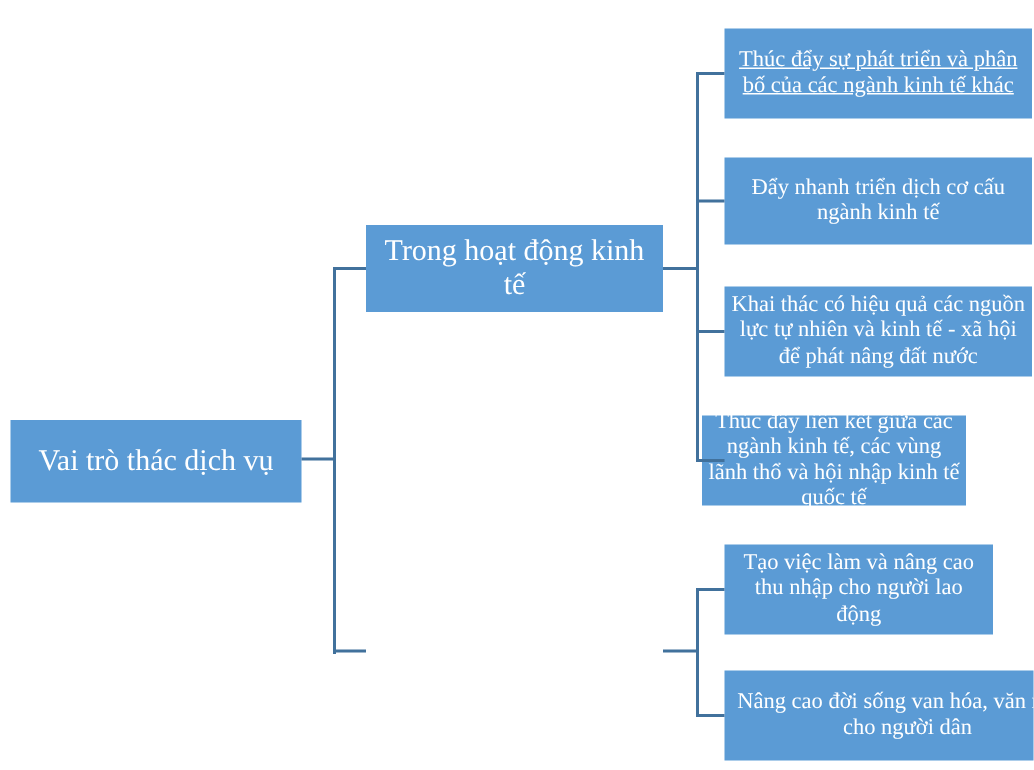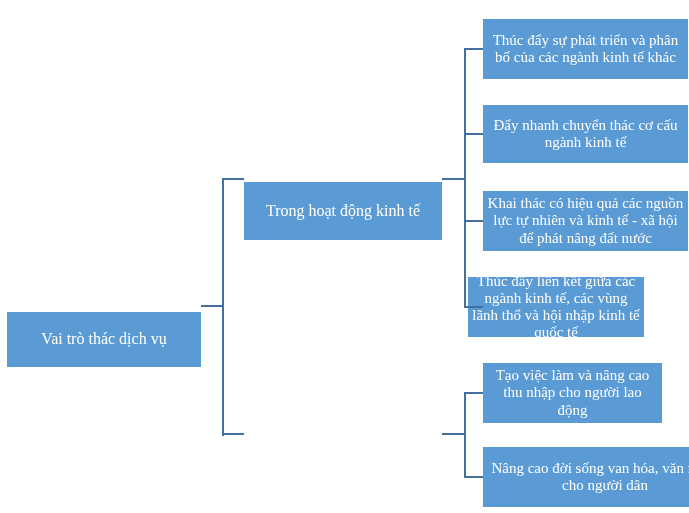--- a/index.html
+++ b/index.html
@@ -23,42 +23,42 @@
   .node {
     position: absolute;
     background: var(--box-fill);
     color: var(--text);
     display: flex;
     align-items: center;
     justify-content: center;
     text-align: center;
     line-height: 1.15;
   }
-  .node.root, .node.branch { font-size: 16px; padding: 2px 6px; margin-top: 32px; }
+  .node.root, .node.branch { font-size: 20px; padding: 2px 6px; }
   .node.leaf { font-size: 15px; padding: 2px 4px; }
   .line {
     position: absolute;
     background: var(--connector);
   }
   .line.h { height: 2px; }
   .line.v { width: 2px; }
 </style>
 </head>
 <body>
 
 <div class="canvas">
 
   <div class="node root" style="left:7px; top:280px; width:194px; height:55px;">Vai trò thác dịch vụ</div>
 
   <div class="node branch" style="left:244px; top:150px; width:198px; height:58px;">Trong hoạt động kinh tế</div>
 
 
-  <div class="node leaf" style="left:483px; top:19px; width:205px; height:60px;">Thúc đẩy sự phát triển và phân bố của các ngành kinh tế khác</div>
+  <div class="node leaf" style="left:483px; top:19px; width:205px; height:60px;text-decoration:underline;">Thúc đẩy sự phát triển và phân bố của các ngành kinh tế khác</div>
 
-  <div class="node leaf" style="left:483px; top:105px; width:205px; height:58px;">Đẩy nhanh chuyển thác cơ cấu ngành kinh tế</div>
+  <div class="node leaf" style="left:483px; top:105px; width:205px; height:58px;">Đẩy nhanh triển dịch cơ cấu ngành kinh tế</div>
 
   <div class="node leaf" style="left:483px; top:191px; width:205px; height:60px;">Khai thác có hiệu quả các nguồn lực tự nhiên và kinh tế - xã hội để phát nâng đất nước</div>
 
   <div class="node leaf" style="left:468px; top:277px; width:176px; height:60px;">Thúc đẩy liên kết giữa các ngành kinh tế, các vùng lãnh thổ và hội nhập kinh tế quốc tế</div>
 
   <div class="node leaf" style="left:483px; top:363px; width:179px; height:60px;">Tạo việc làm và nâng cao thu nhập cho người lao động</div>
 
   <div class="node leaf" style="left:483px; top:447px; width:244px; height:60px;">Nâng cao đời sống van hóa, văn minh cho người dân</div>
 
   <div class="line h" style="left:201px; top:305px; width:22px;"></div>

